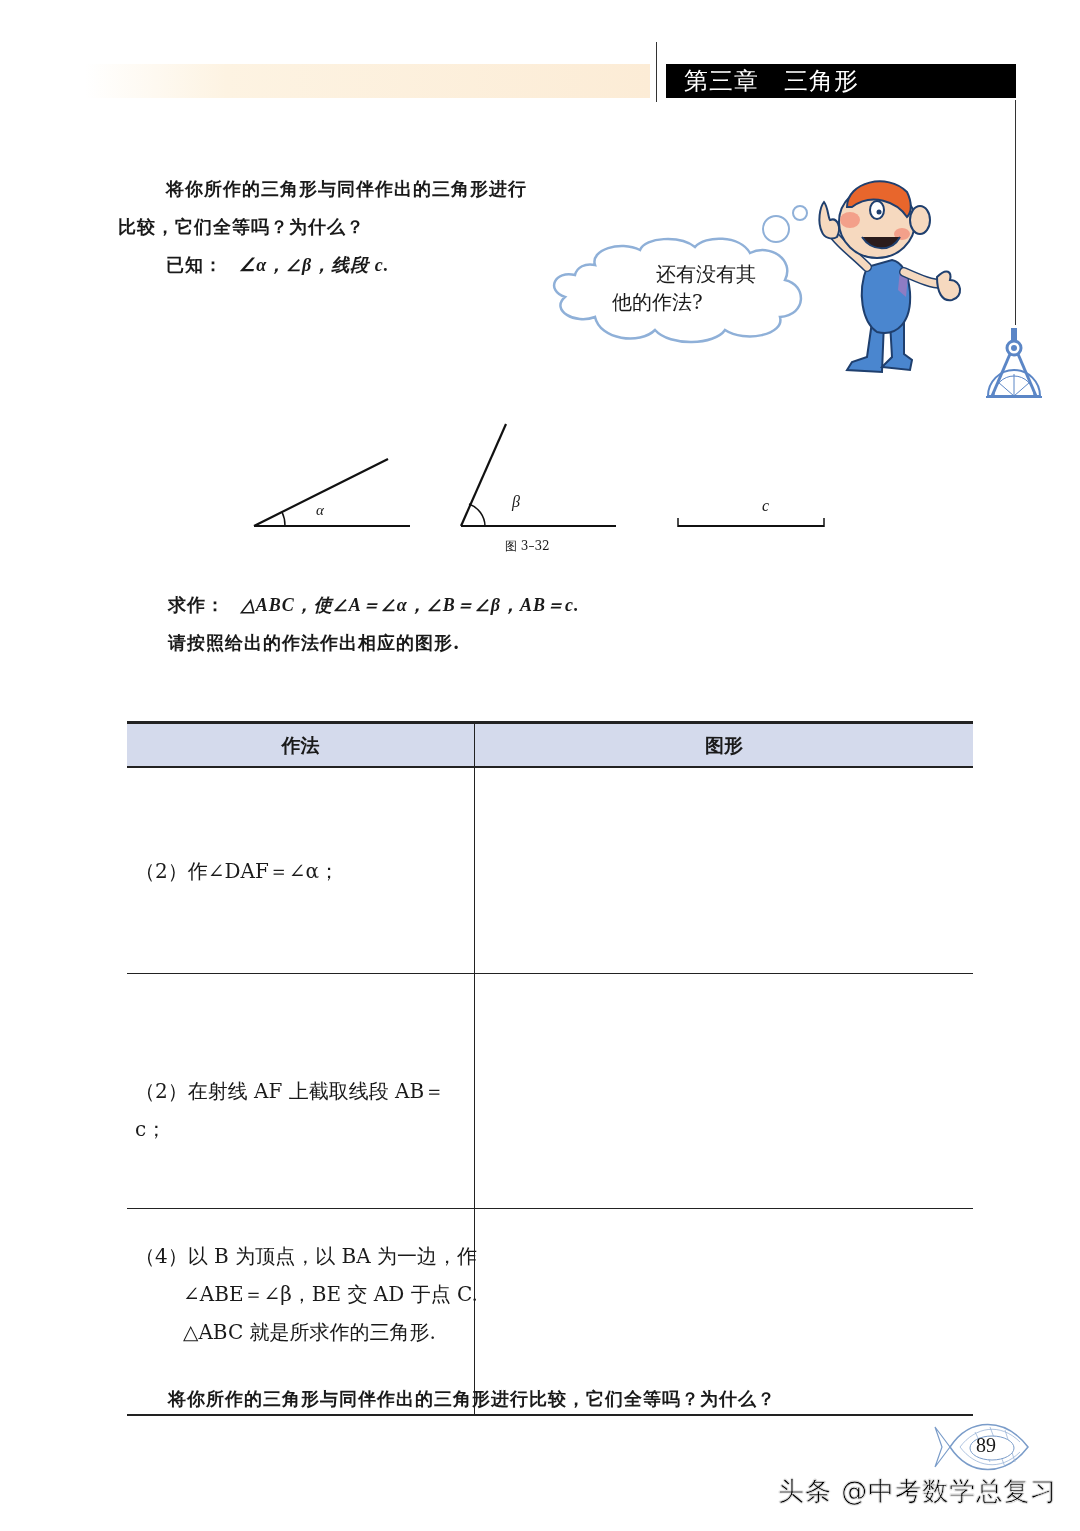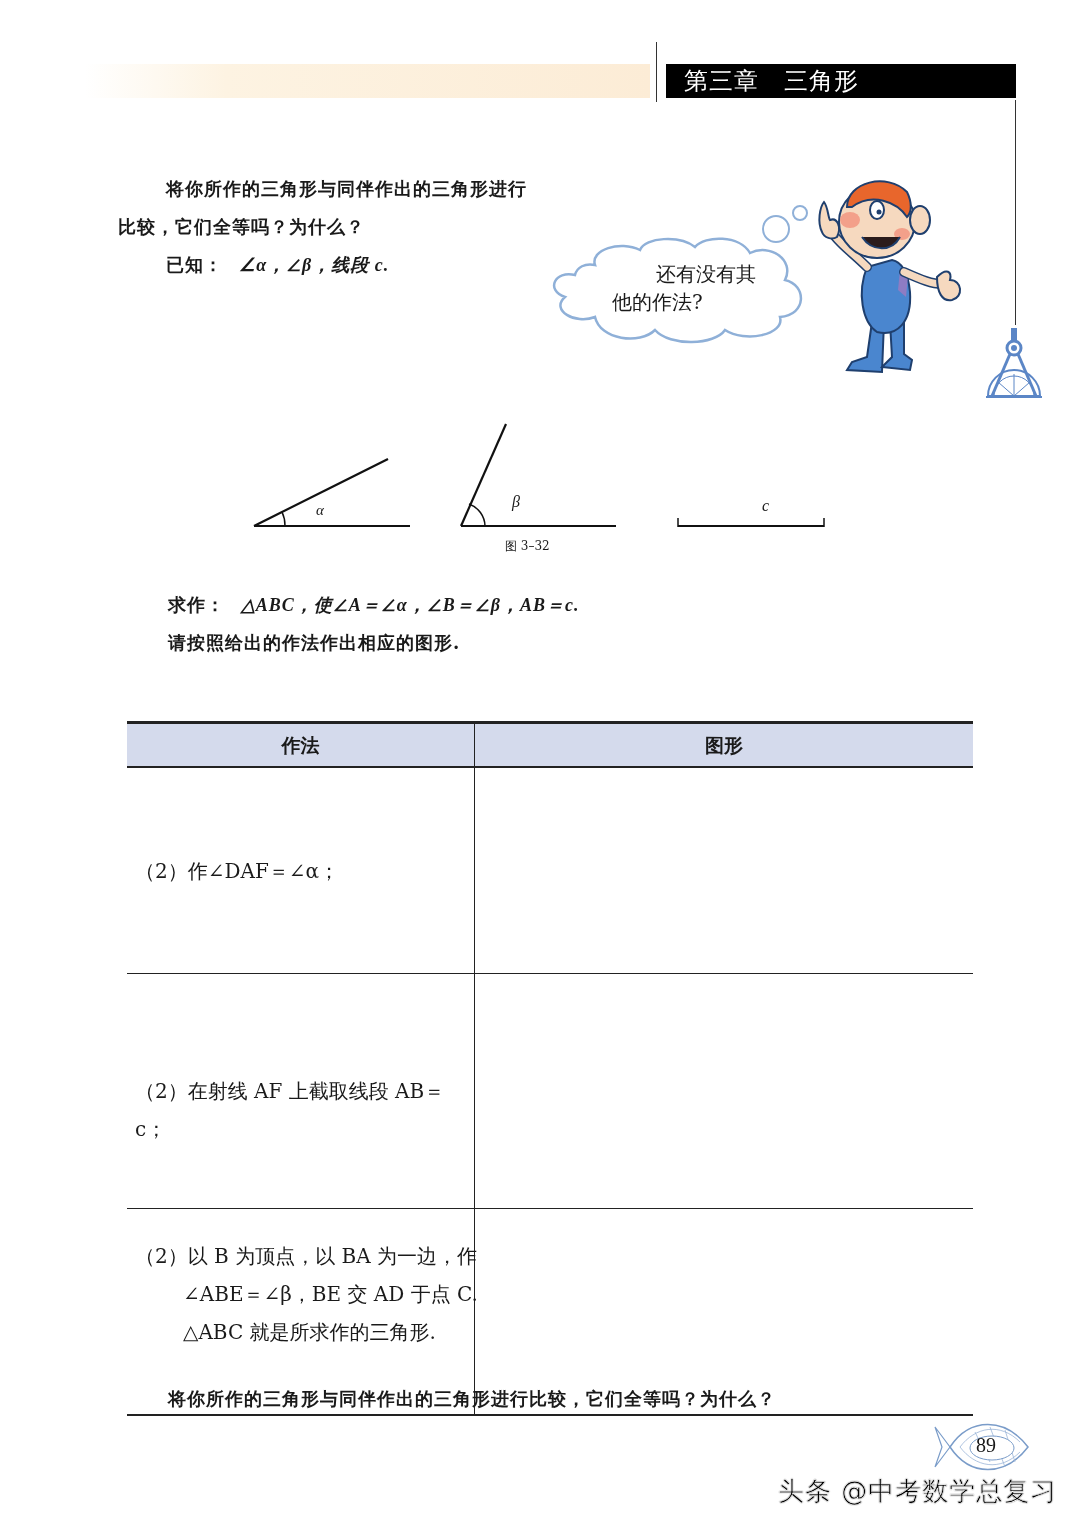--- a/index.html
+++ b/index.html
@@ -165,21 +165,21 @@
   <div class="abs tbl-top"></div>
   <div class="abs tbl-headline"></div>
   <div class="abs tbl-col"></div>
   <div class="abs tbl-row1"></div>
   <div class="abs tbl-row2"></div>
   <div class="abs tbl-bottom"></div>
   <div class="abs th th1">作法</div>
   <div class="abs th th2">图形</div>
   <div class="abs cell c1">（2）作∠DAF＝∠α；</div>
   <div class="abs cell c2">（2）在射线 AF 上截取线段 AB＝c；</div>
-  <div class="abs cell c3 hang">（2）以 B 为顶点，以 BA 为一边，作∠ABE＝∠β，BE 交 AD 于点 C. △ABC 就是所求作的三角形.</div>
+  <div class="abs cell c3 hang">（4）以 B 为顶点，以 BA 为一边，作∠ABE＝∠β，BE 交 AD 于点 C. △ABC 就是所求作的三角形.</div>
   <div class="abs" style="left:348px;top:47px;width:498px;height:205px"></div>
   <div class="abs" style="left:348px;top:253px;width:498px;height:234px"></div>
   <div class="abs" style="left:348px;top:488px;width:498px;height:205px"></div>
 </div>
 
 <div class="abs para p3">将你所作的三角形与同伴作出的三角形进行比较，它们全等吗？为什么？</div>
 
 <svg class="abs fish" viewBox="0 0 100 70">
   <path d="M20 35 C40 5,75 5,98 35 C75 65,40 65,20 35 Z" fill="none" stroke="#7a9cc9" stroke-width="1.5"></path>
   <path d="M20 35 L5 15 M20 35 L5 55 M5 15 L12 35 L5 55" fill="none" stroke="#7a9cc9" stroke-width="1.2"></path>

